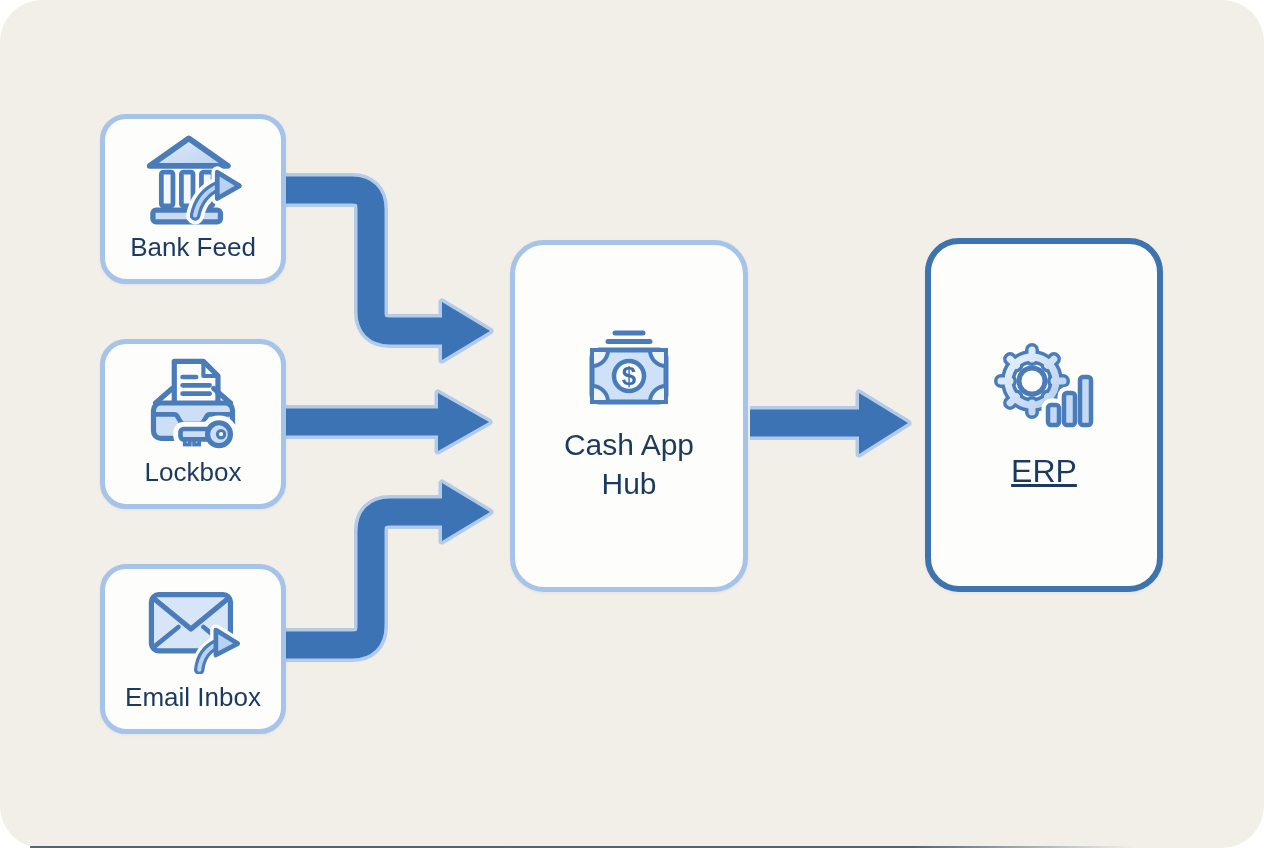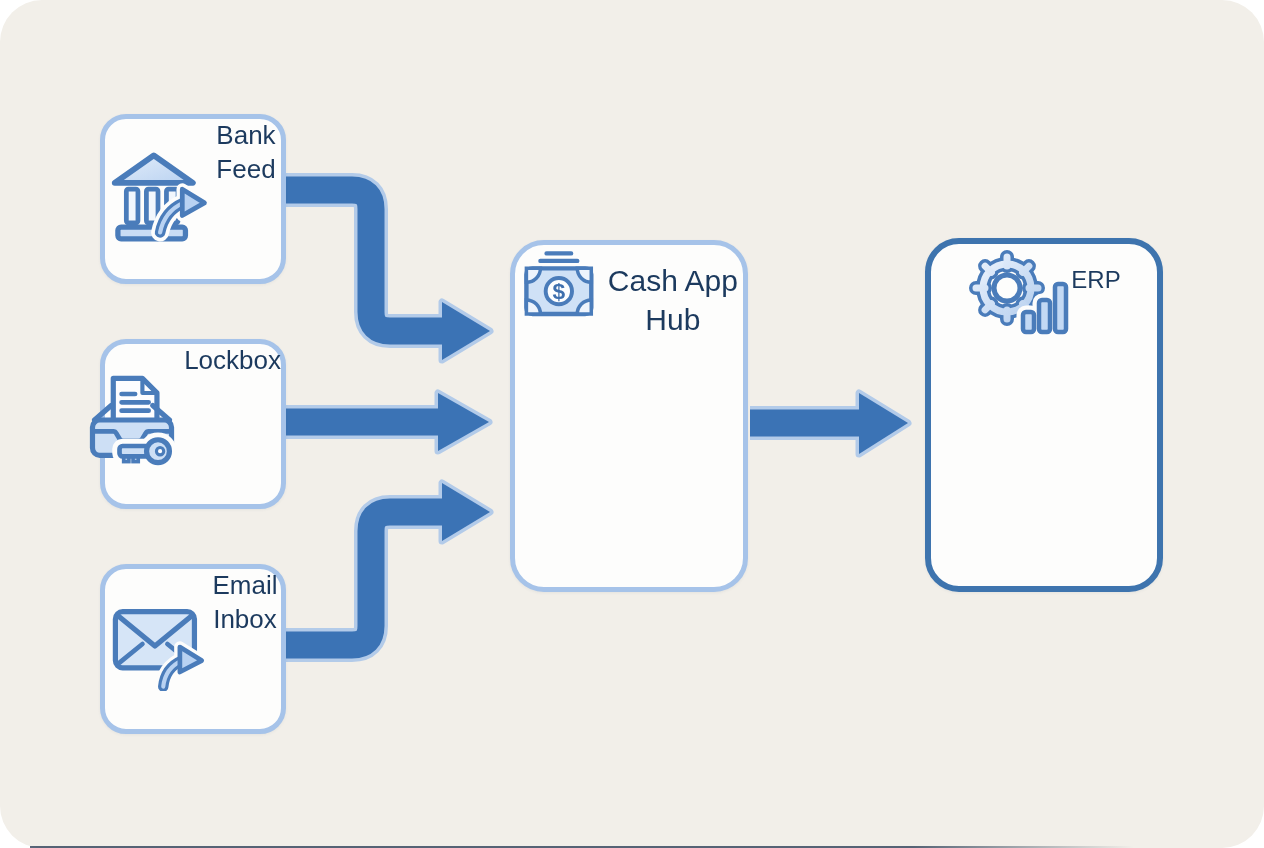--- a/index.html
+++ b/index.html
@@ -6,21 +6,21 @@
   .canvas{
     position:relative;width:1264px;height:848px;overflow:hidden;
     font-family:"Liberation Sans",sans-serif;background:#ffffff;
   }
   .surface{
     position:absolute;inset:0;background:#f2efe9;border-radius:42px;
   }
   .arrows{position:absolute;left:0;top:0;}
   .node{
     position:absolute;box-sizing:border-box;background:#fdfdfc;
-    display:flex;
+    display:flex;flex-direction:column;align-items:center;
     box-shadow:0 1px 3px rgba(60,80,110,0.07);
   }
   .node.source{
     left:100px;width:186px;height:170px;
     border:5px solid #a6c3e9;border-radius:26px;
     justify-content:flex-end;padding-bottom:14px;
   }
   .node.source .icon-wrap{flex:1;display:flex;align-items:center;justify-content:center;padding-top:6px;}
   .node.hub{
     left:510px;top:240px;width:238px;height:352px;
@@ -29,21 +29,21 @@
   }
   .node.erp{
     left:925px;top:238px;width:238px;height:354px;
     border:6px solid #3e74ae;border-radius:34px;
     justify-content:center;
   }
   .node-label{
     color:#1c3a5e;font-size:26px;font-weight:500;text-align:center;line-height:1.3;
   }
   .node.hub .node-label{font-size:30px;width:160px;margin-top:16px;}
-  .node.erp .node-label{font-size:24px;margin-top:20px;}
+  .node.erp .node-label{font-size:32px;margin-top:20px;text-decoration:underline;}
   .bottom-edge{
     position:absolute;bottom:0;left:30px;right:130px;height:2px;
     background:linear-gradient(to right, rgba(34,52,78,0.75) 0%, rgba(34,52,78,0.75) 80%, rgba(34,52,78,0) 100%);
   }
   .icon{display:block;}
 </style>
 </head>
 <body>
 
 <div class="canvas">

